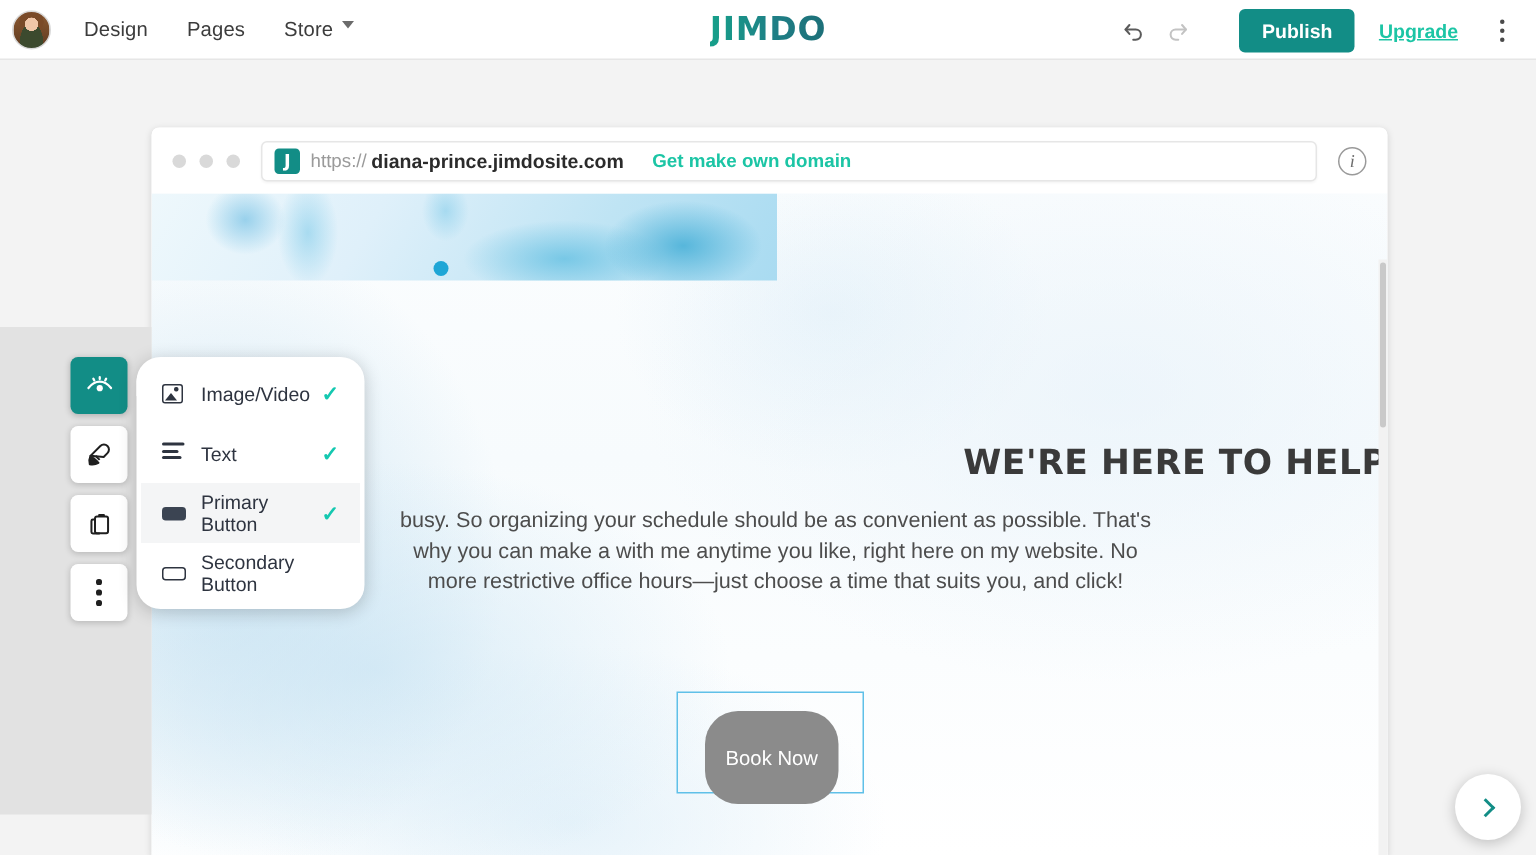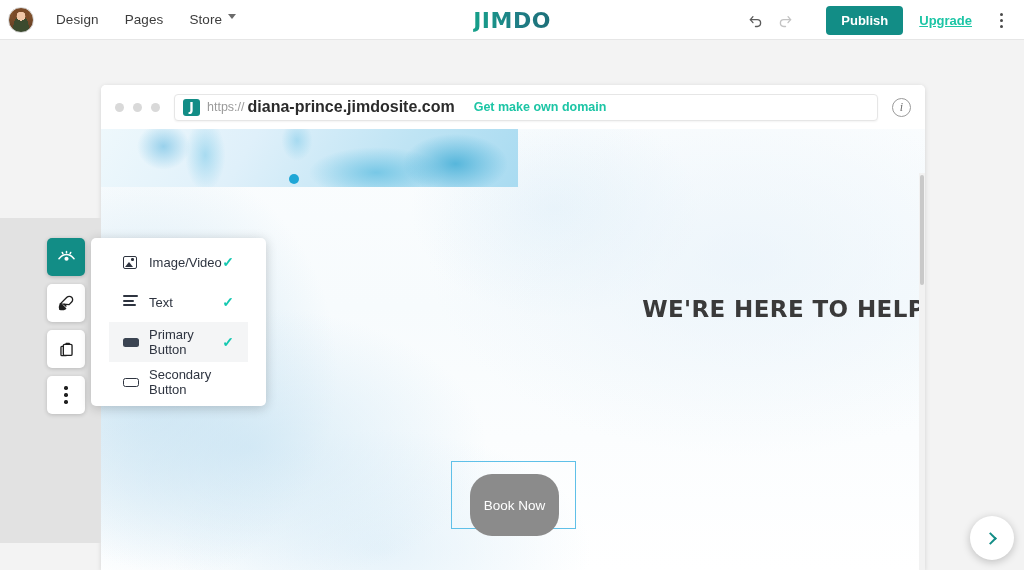--- a/index.html
+++ b/index.html
@@ -84,21 +84,21 @@
     flex: 1; height: 27px; background: #ffffff; border: 1px solid #e6e6e6;
     border-radius: 4px; display: flex; align-items: center; padding: 0 8px; gap: 7px;
     box-shadow: 0 1px 2px rgba(0,0,0,.05);
   }
   .j-badge {
     width: 17px; height: 17px; border-radius: 3px; background: #128d86; color: #fff;
     font-size: 12px; font-weight: bold; display: flex; align-items: center; justify-content: center;
     font-family: "DejaVu Sans", sans-serif; line-height: 1;
   }
   .url-scheme { font-size: 12.5px; color: #9a9a9a; }
-  .url-host { font-size: 16px; color: #2b2b2b; font-weight: bold; margin-left: -4px; }
+  .url-host { font-size: 13px; color: #2b2b2b; font-weight: bold; margin-left: -4px; }
   .domain-link { font-size: 12.5px; color: #1cc5a5; font-weight: bold; margin-left: 12px; cursor: pointer; }
   .info-circle {
     width: 19px; height: 19px; border-radius: 50%; border: 1.3px solid #9a9a9a;
     color: #6d6d6d; font-size: 12px; display: flex; align-items: center; justify-content: center;
     margin-left: 14px; cursor: pointer; font-family: "Liberation Serif", serif; font-style: italic;
   }
 
   
   .site {
     position: relative; height: 442px; overflow: hidden;
@@ -166,22 +166,22 @@
     box-shadow: 0 1px 4px rgba(0,0,0,.18); margin-bottom: 8px;
     display: flex; align-items: center; justify-content: center; cursor: pointer;
     color: #1f1f1f;
   }
   .tool.active { background: #128d86; color: #ffffff; box-shadow: 0 1px 4px rgba(0,0,0,.22); }
   .tool-dots { display: flex; flex-direction: column; gap: 3.5px; align-items: center; }
   .tool-dots i { width: 3.4px; height: 3.4px; border-radius: 50%; background: #1f1f1f; display: block; }
 
   
   .dropdown {
-    position: absolute; left: 91px; top: 198px; width: 175px; background: #ffffff;
-    border-radius: 5px; box-shadow: 0 2px 12px rgba(0,0,0,.20); z-index: 50; padding: 4px 18px;
+    position: absolute; left: 91px; top: 198px; width: 152px; background: #ffffff;
+    border-radius: 16px; box-shadow: 0 2px 12px rgba(0,0,0,.20); z-index: 50; padding: 4px 3px;
     overflow: hidden;
   }
   .dropdown::before {
     content: ''; position: absolute; left: -6px; top: 13px;
     width: 0; height: 0;
     border-top: 7px solid transparent; border-bottom: 7px solid transparent;
     border-right: 7px solid #ffffff;
   }
   .dd-item {
     height: 40px; display: flex; align-items: center; padding: 0 14px 0 14px;
@@ -276,20 +276,21 @@
         <div class="info-circle">i</div>
       </div>
 
       <div class="site">
         <div class="banner">
           <div class="banner-dot"></div>
         </div>
 
         <div class="site-inner">
           <div class="headline">WE'RE HERE TO HELP</div>
+          <div class="paragraph">busy. So organizing your schedule should be as convenient as possible. That's why you can make a with me anytime you like, right here on my website. No more restrictive office hours—just choose a time that suits you, and click!</div>
 
           <div class="btn-select">
             <button class="book-btn">Book Now</button>
           </div>
 
         </div>
 
         <div class="scrollbar">
             <i></i>
           </div>

